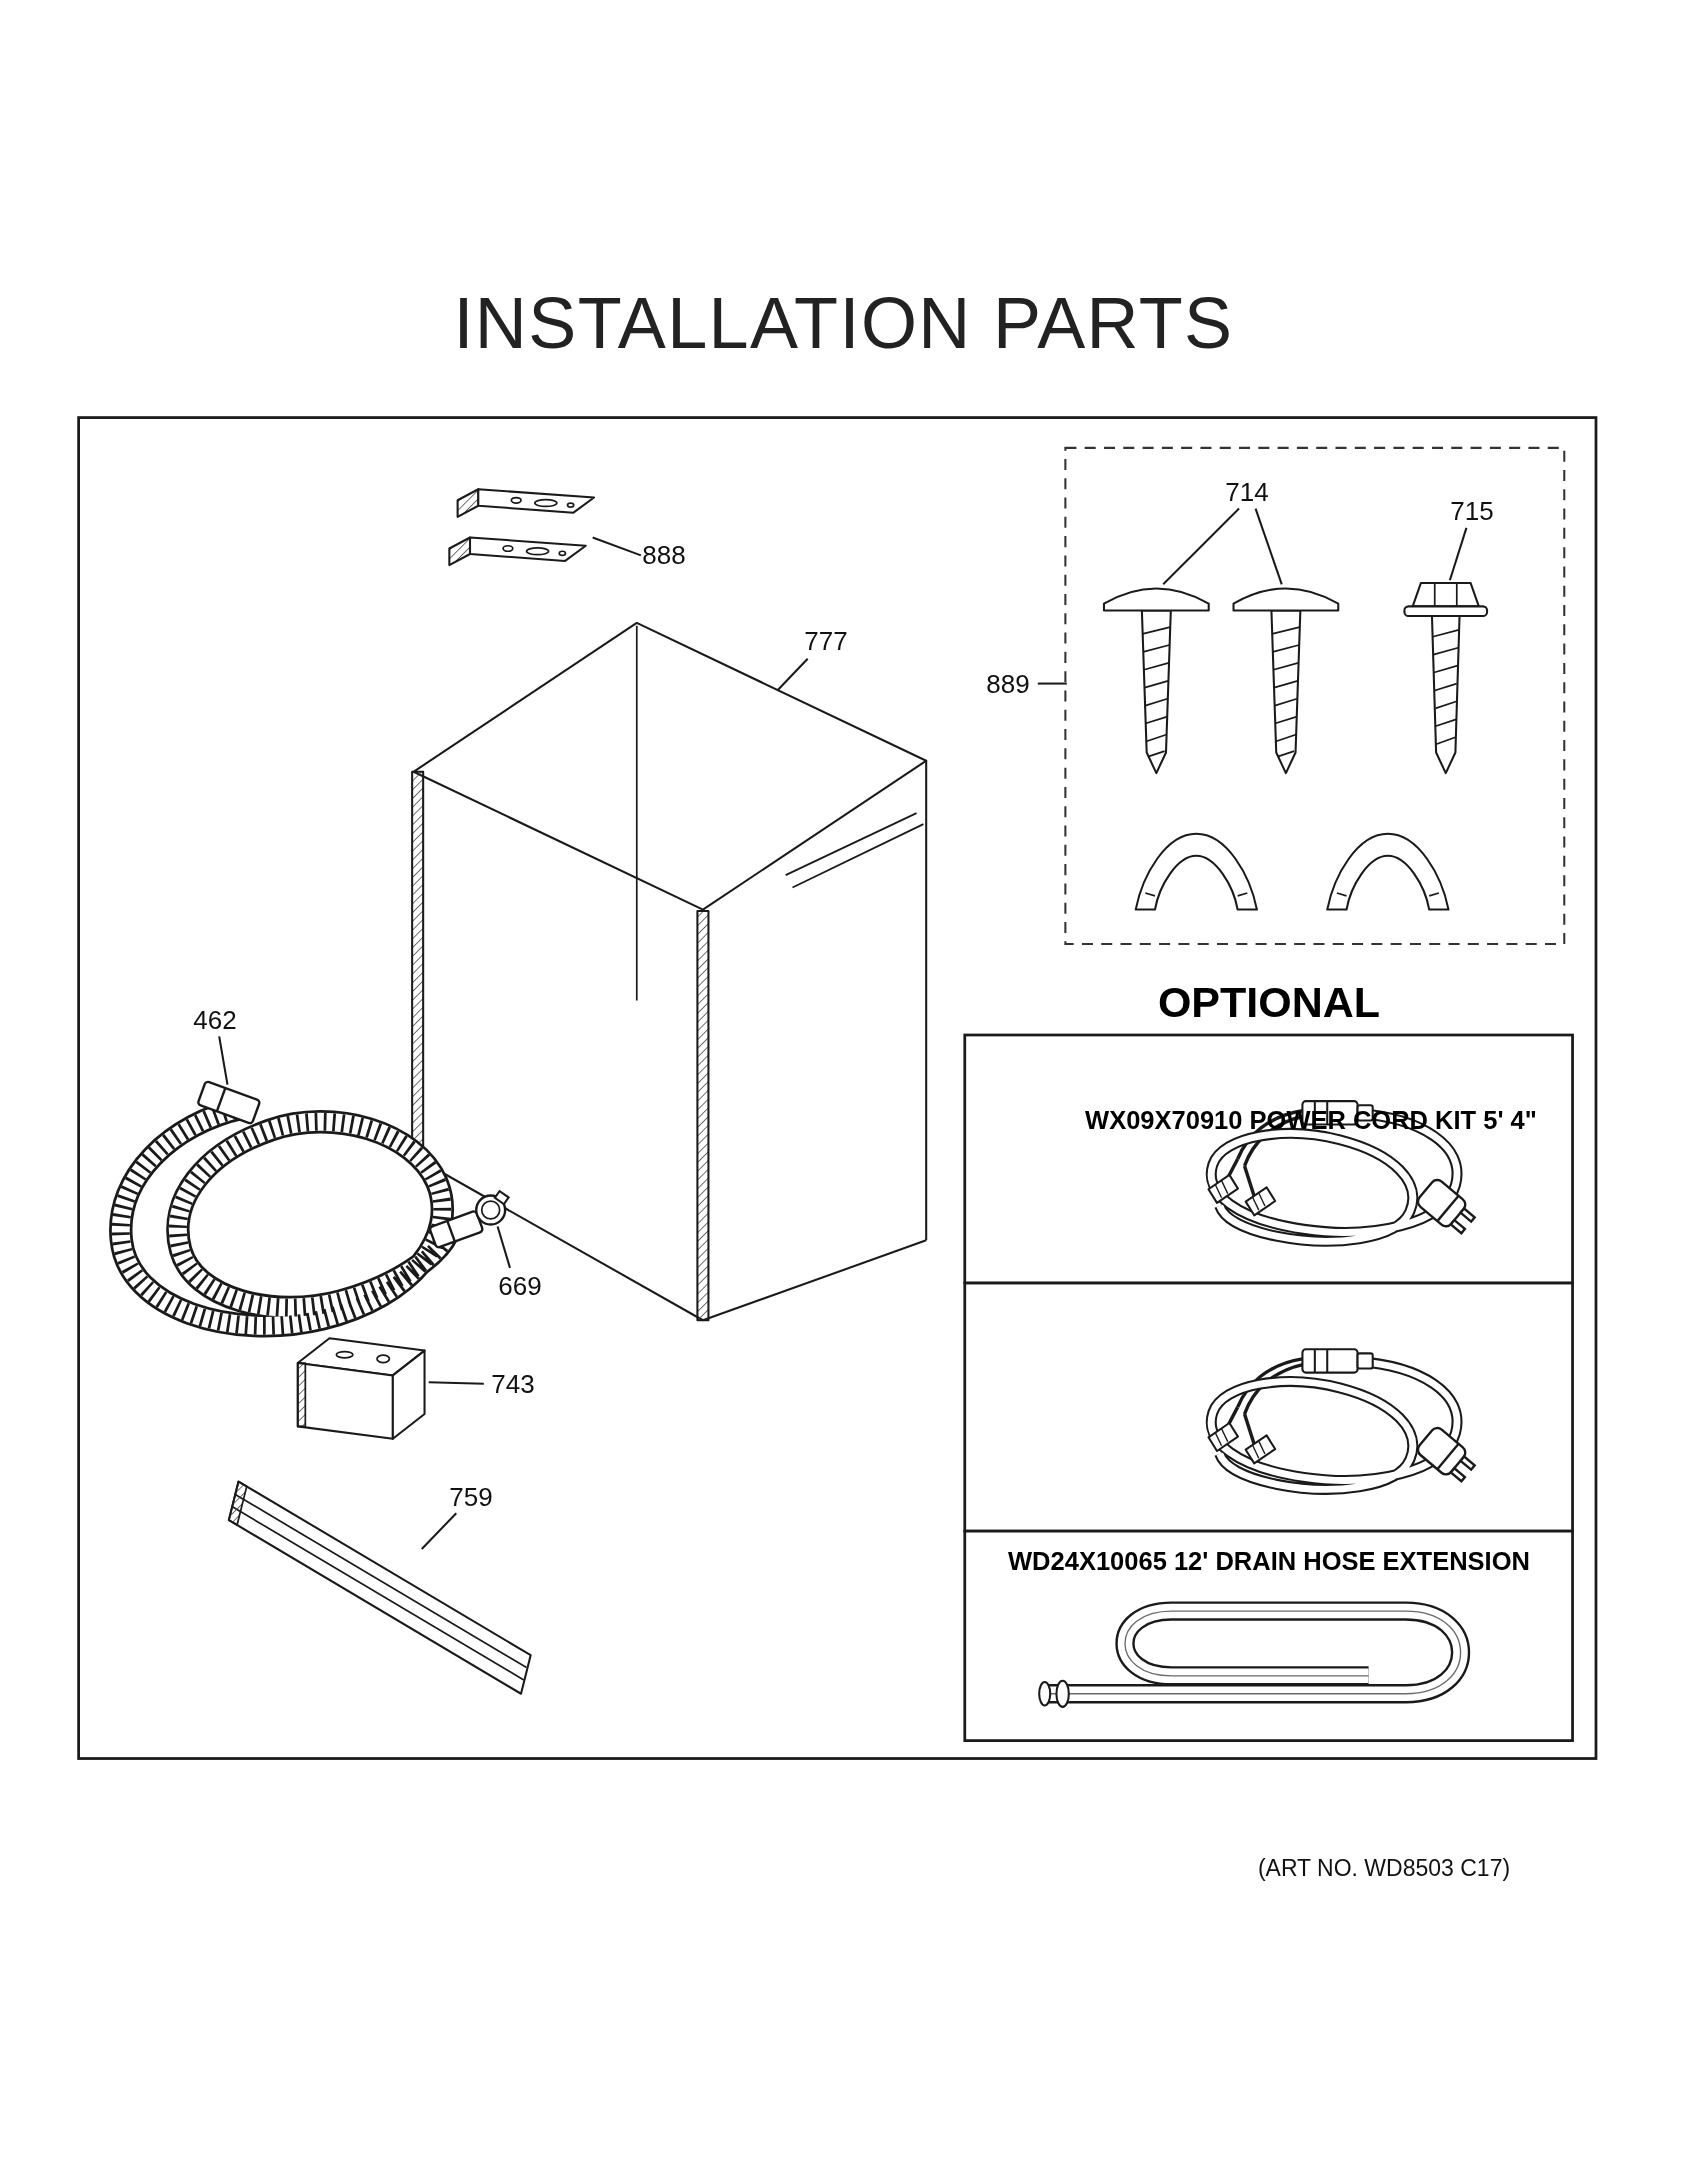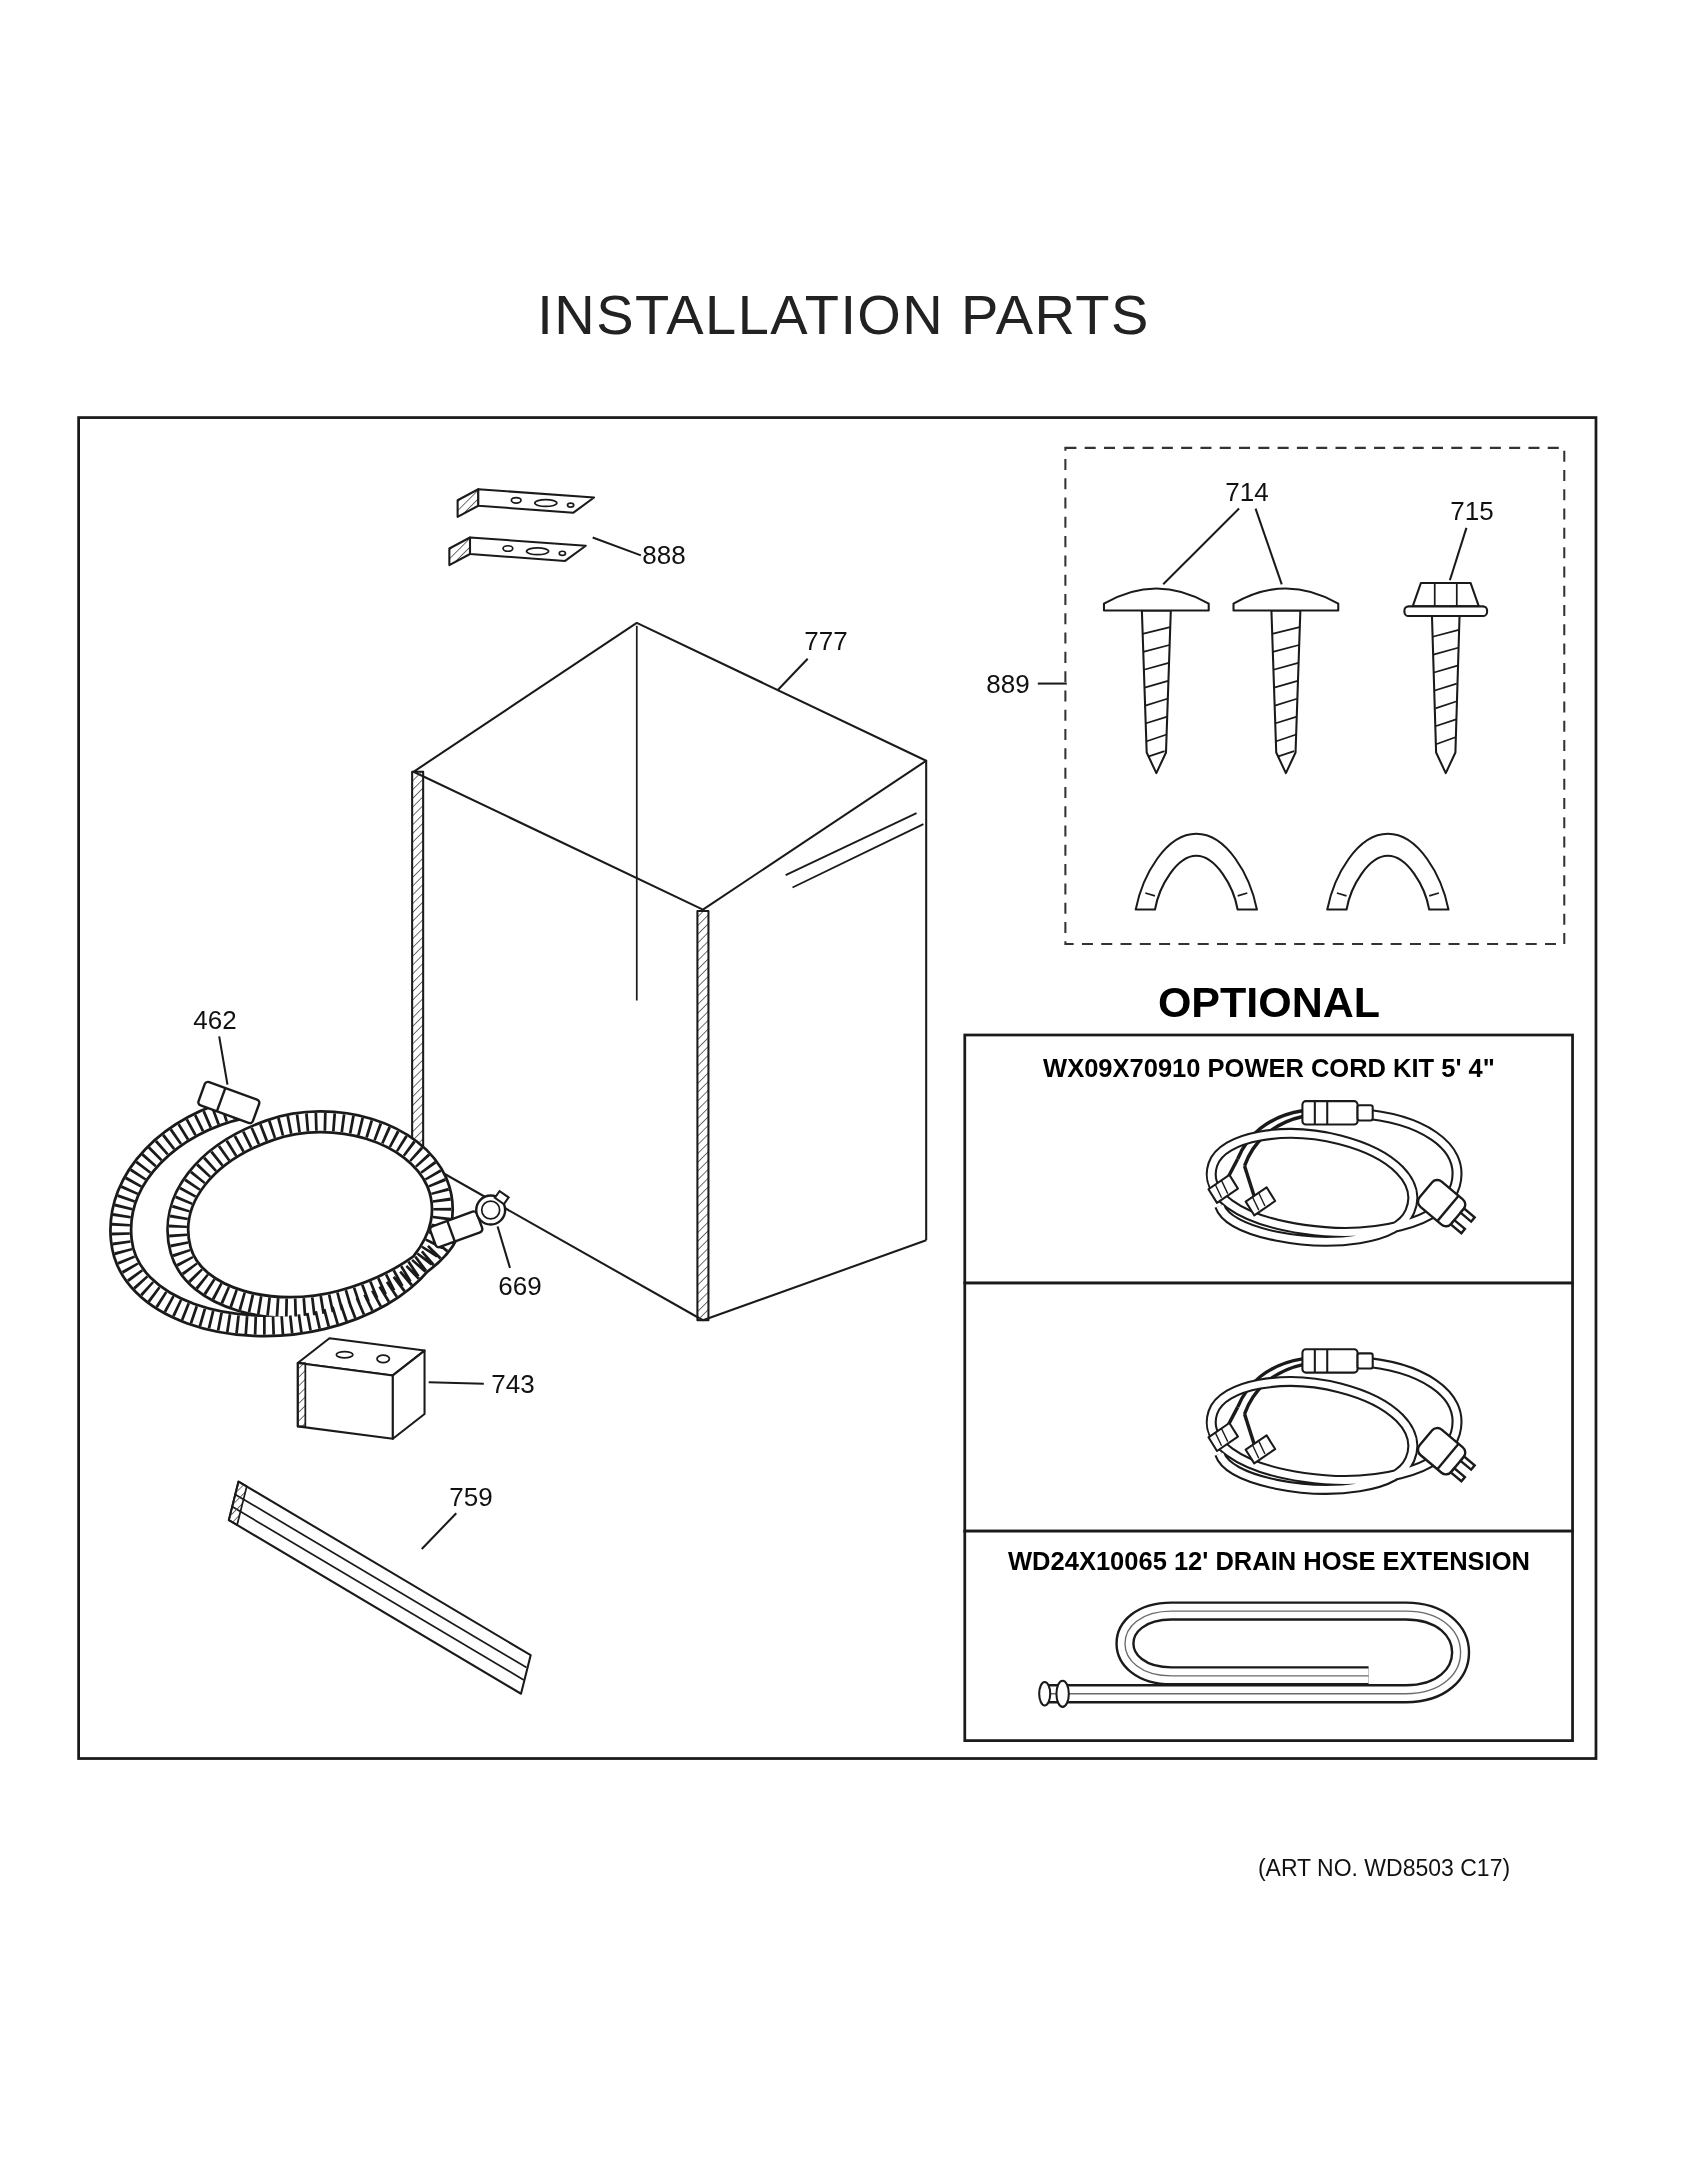--- a/index.html
+++ b/index.html
@@ -3,35 +3,35 @@
 <meta charset="utf-8">
 <style>
   html,body{margin:0;padding:0;background:#fff;}
   .page{
     position:relative;width:1687px;height:2183px;background:#fff;
     font-family:"Liberation Sans",sans-serif;color:#1a1a1a;overflow:hidden;
   }
   svg.art{position:absolute;left:0;top:0;}
   .title{
     position:absolute;left:0;top:287px;width:100%;text-align:center;
-    font-size:56px;letter-spacing:1.4px;color:#222;font-weight:400;line-height:1;
+    font-size:72px;letter-spacing:1.4px;color:#222;font-weight:400;line-height:1;
   }
   .plabel{
     position:absolute;transform:translate(-50%,-50%);
     font-size:26px;color:#111;white-space:nowrap;line-height:1;
   }
   .optional-heading{
     position:absolute;left:965px;top:981px;width:608px;text-align:center;
     font-size:43px;font-weight:bold;color:#000;line-height:1;
   }
   .box-title{
     position:absolute;left:965px;width:608px;text-align:center;
     font-size:25.5px;font-weight:bold;color:#000;line-height:1;white-space:nowrap;
   }
-  .bt1{top:1056px;} .bt2{top:1304px;} .bt3{top:1549px;}
+  .bt1{top:1108px;padding-left:42px;} .bt2{top:1304px;} .bt3{top:1549px;}
   .artno{
     position:absolute;left:1213px;top:1857px;width:342px;text-align:center;
     font-size:23px;color:#111;line-height:1;
   }
 </style>
 </head>
 <body>
 
 <div class="page">
 

